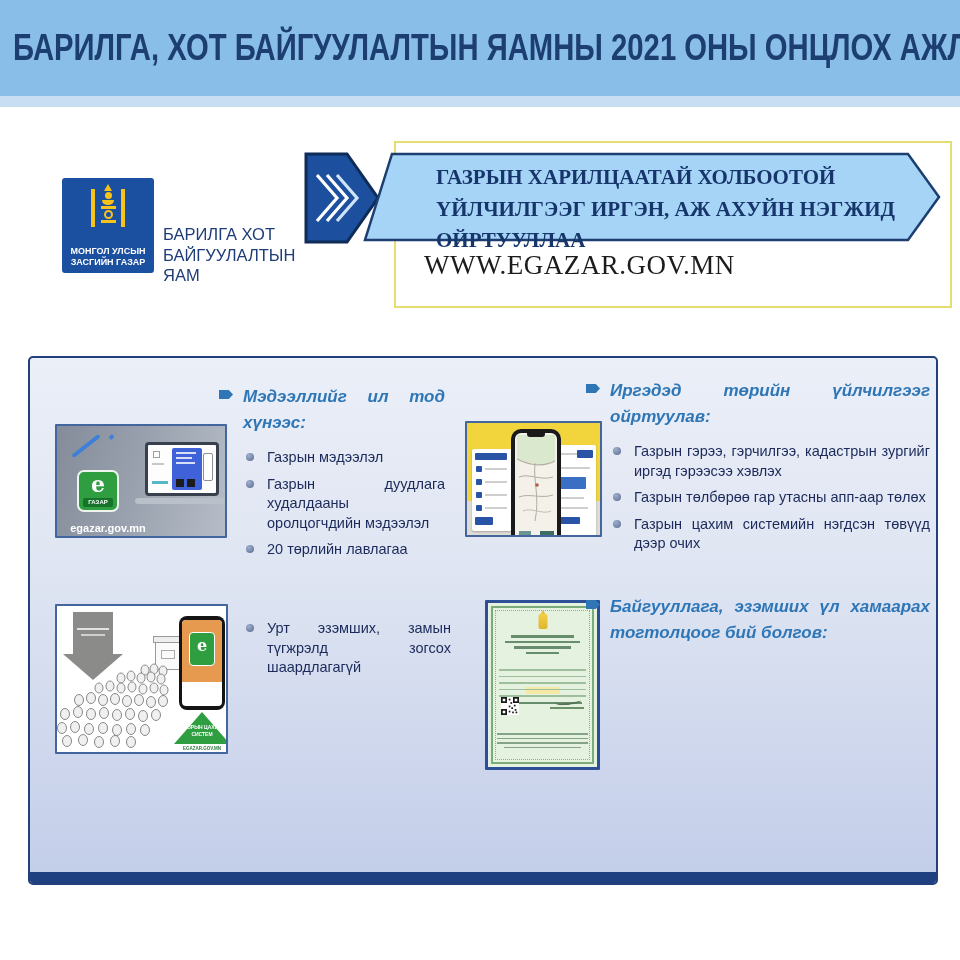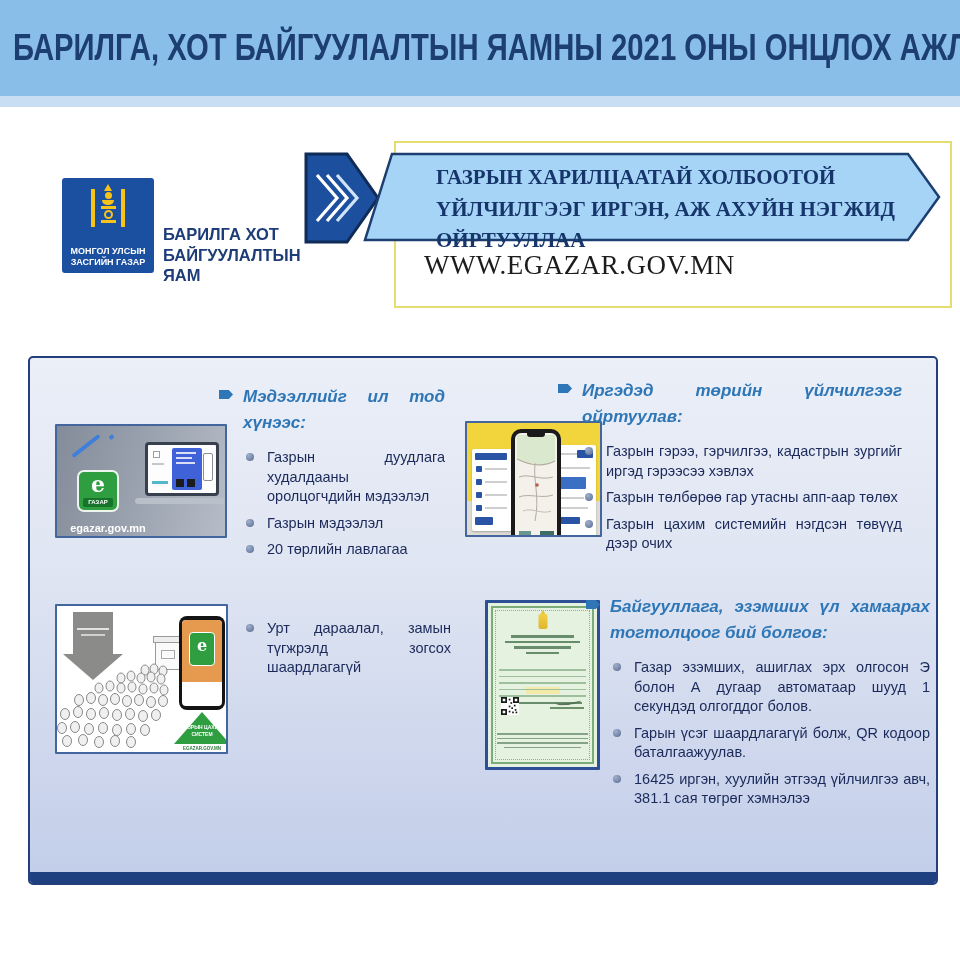--- a/index.html
+++ b/index.html
@@ -26,21 +26,21 @@
   .soy-mid { position:absolute; left:50%; transform:translateX(-50%); top:0; width:18px;
              display:flex; flex-direction:column; align-items:center; gap:1px; }
   .soy-flame { width:0; height:0; border-left:4px solid transparent; border-right:4px solid transparent; border-bottom:7px solid #f7c219; }
   .soy-sun { width:7px; height:7px; border-radius:50%; background:#f7c219; }
   .soy-moon { width:12px; height:5px; background:#f7c219; border-radius:0 0 12px 12px; }
   .soy-rect { width:15px; height:3px; background:#f7c219; }
   .soy-eye { width:9px; height:9px; border-radius:50%; border:2px solid #f7c219; }
   .gov-logo-caption { position:absolute; bottom:5px; left:0; width:100%; text-align:center;
     color:#ffffff; font-size:9px; font-weight:bold; line-height:1.25; }
   .ministry-name { position:absolute; left:163px; top:224px; width:160px;
-    font-size:16.5px; font-weight:bold; color:#1d3c78; line-height:1.25; }
+    font-size:16.5px; font-weight:normal; color:#1d3c78; line-height:1.25; }
 
   
   .url-box { position:absolute; left:394px; top:141px; width:558px; height:167px;
     background:#ffffff; border:2px solid #e5dd70; }
   .chevron-icon { position:absolute; left:303px; top:151px; width:78px; height:94px; }
   .ribbon { position:absolute; left:362px; top:152px; width:580px; height:102px; }
   .ribbon svg { position:absolute; left:0; top:0; }
   .ribbon-text { position:absolute; left:74px; top:10px; width:464px;
     font-family:"Liberation Serif", serif; font-weight:bold; font-size:21px;
     color:#16356b; line-height:1.5; }
@@ -55,21 +55,21 @@
 
   .sec-img { position:absolute; border:2px solid #44669e; border-radius:1px; overflow:hidden; }
   .secA-img { left:25px; top:66px; width:172px; height:114px;
     background:linear-gradient(105deg,#848b99 0%, #98a0ad 45%, #b6bdc8 100%); }
   .secB-img { left:435px; top:63px; width:137px; height:116px; background:#f2d53d; }
   .secC-img { left:25px; top:246px; width:173px; height:150px; background:#ffffff; }
   .secD-img { left:455px; top:242px; width:115px; height:170px; background:#e4f2df; border-color:#2d4f96; border-width:3px; }
 
   .sec-text { position:absolute; }
   .secA-text { left:213px; top:26px; width:202px; }
-  .secB-text { left:552px; top:20px; width:320px; }
+  .secB-text { left:580px; top:20px; width:320px; }
   .secC-text { left:213px; top:248px; width:208px; }
   .secD-text { left:580px; top:236px; width:320px; }
 
   .sec-heading { position:relative; font-size:17px; font-weight:bold; font-style:italic;
     color:#2e76b6; line-height:1.5; text-align:justify; }
   .h-marker { position:absolute; left:-24px; top:6px; width:14px; height:9px; background:#2e76b6;
     clip-path:polygon(0 0,70% 0,100% 50%,70% 100%,0 100%); }
   .sec-list { list-style:none; margin:13px 0 0 0; }
   .sec-list li { position:relative; padding-left:24px; margin-bottom:7px;
     font-size:14.5px; color:#1b2a5a; line-height:1.35; text-align:justify; }
@@ -223,22 +223,22 @@
       </div>
       <div class="a-base"></div>
     </div>
 
     <div class="sec-text secA-text">
       <div class="sec-heading">
         <span class="h-marker"></span>
         <span>Мэдээллийг ил тод хүнээс:</span>
       </div>
       <ul class="sec-list">
+        <li>Газрын мэдээлэл</li>
         <li>Газрын дуудлага худалдааны оролцогчдийн мэдээлэл</li>
-        <li>Газрын мэдээлэл</li>
         <li>20 төрлийн лавлагаа</li>
       </ul>
     </div>
 
     <div class="sec-img secB-img">
       <div class="b-bottom"></div>
       <div class="b-card b-card-l">
         <div class="b-btn" style="left:3px; top:4px; width:32px; height:7px;"></div>
         <div class="b-btn" style="left:4px; top:17px; width:6px; height:6px;"></div>
         <div class="b-line" style="left:13px; top:19px; width:22px;"></div>
@@ -351,21 +351,21 @@
           <div class="c-phone-logo">e</div>
         </div>
       </div>
       <div class="c-triangle"></div>
       <div class="c-triangle-text">ГАЗРЫН ЦАХИМ СИСТЕМ</div>
       <div class="c-subtext">EGAZAR.GOV.MN</div>
     </div>
 
     <div class="sec-text secC-text">
       <ul class="sec-list">
-        <li>Урт дараалал, замын түгжрэлд зогсох шаардлагагүй</li>
+        <li>Урт эзэмших, замын түгжрэлд зогсох шаардлагагүй</li>
       </ul>
     </div>
 
     <div class="sec-img secD-img">
       <div class="d-border1"></div>
       <div class="d-border2"></div>
       <div class="d-soyflame"></div>
       <div class="d-soyombo"></div>
       <div style="position:absolute; top:32px; left:0; width:100%;">
         <div class="d-line d-title" style="width:58%; height:2.5px;"></div>
@@ -408,23 +408,18 @@
         <div class="d-line d-para" style="width:84%; height:1.5px; margin-bottom:3px;"></div>
         <div class="d-line d-para" style="width:70%; height:1.5px;"></div>
       </div>
     </div>
 
     <div class="sec-text secD-text">
       <div class="sec-heading">
         <span class="h-marker"></span>
         <span>Байгууллага, эзэмших үл хамаарах тогтолцоог бий болгов:</span>
       </div>
-      <ul class="sec-list">
-        <li>Газар эзэмших, ашиглах эрх олгосон Э болон А дугаар автоматаар шууд 1 секундэд олгогддог болов.</li>
-        <li>Гарын үсэг шаардлагагүй болж, QR кодоор баталгаажуулав.</li>
-        <li>16425 иргэн, хуулийн этгээд үйлчилгээ авч, 381.1 сая төгрөг хэмнэлээ</li>
-      </ul>
     </div>
 
     <div class="panel-bottom-bar"></div>
   </div>
 
 </div>
 
 </body></html>

